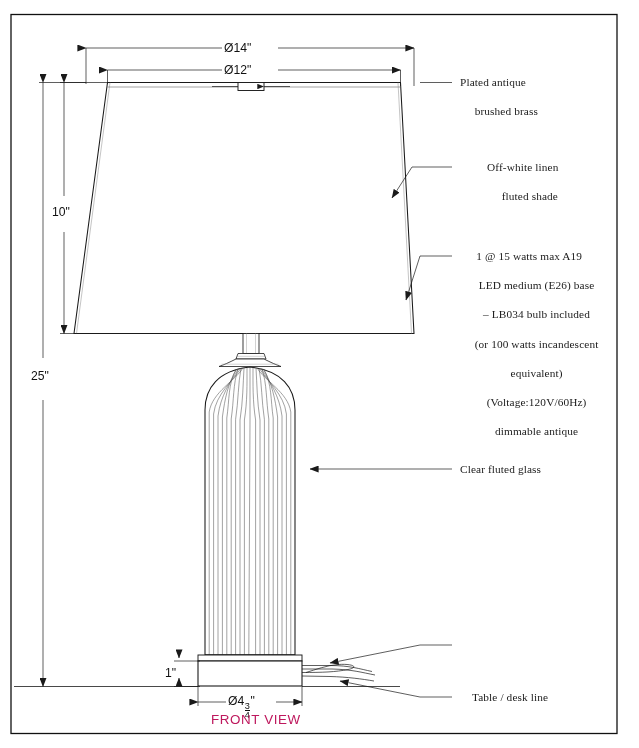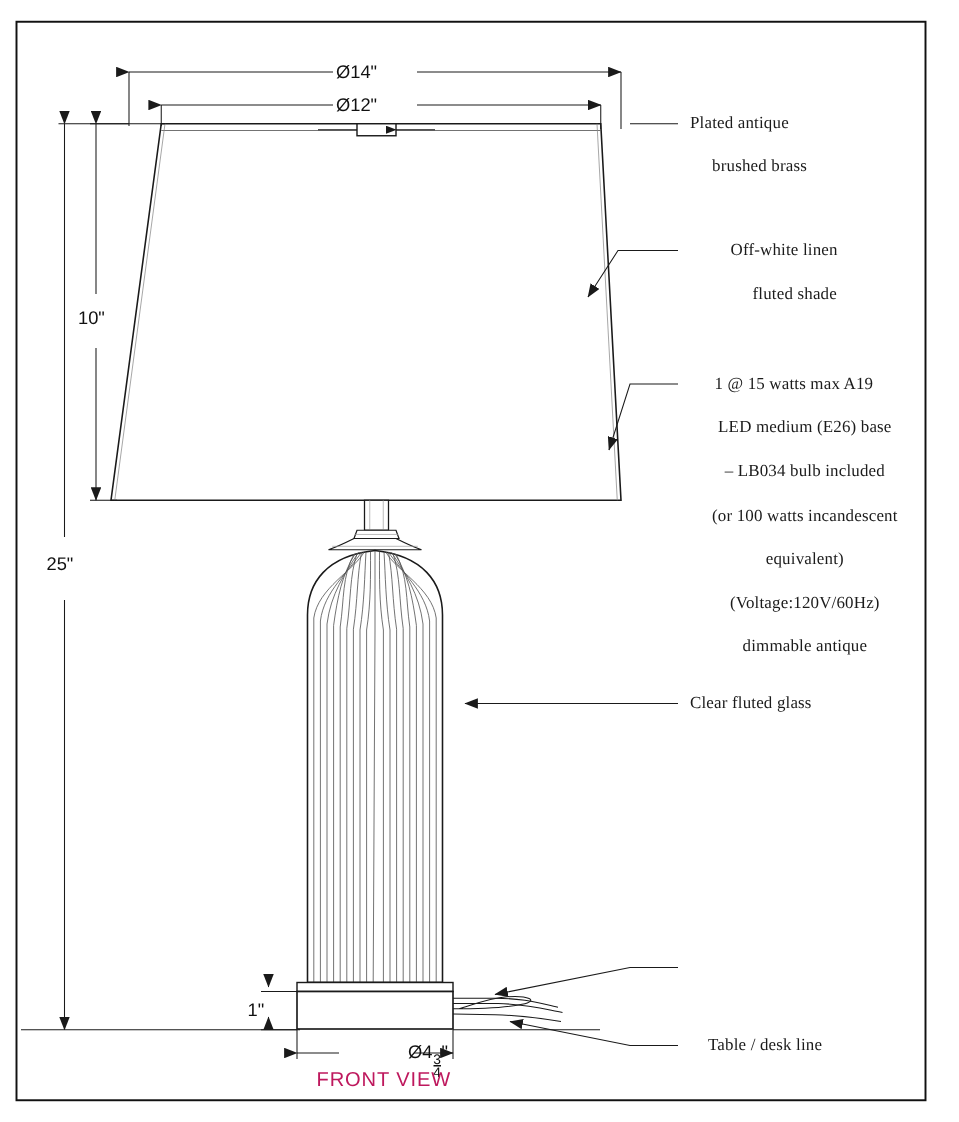--- a/index.html
+++ b/index.html
@@ -183,21 +183,21 @@
 <div class="dim" style="left:224px;top:41px;">Ø14"</div>
 
 <div class="dim" style="left:224px;top:63px;">Ø12"</div>
 
 <div class="dim" style="left:52px;top:205px;">10"</div>
 
 <div class="dim" style="left:31px;top:369px;">25"</div>
 
 <div class="dim" style="left:165px;top:666px;">1"</div>
 
-<div class="dim" style="left:228px;top:694px;margin-left:44px;">
+<div class="dim" style="left:228px;top:694px;">
   <span>Ø4</span><span class="frac">
         <span class="num">3</span>
         <span class="den">4</span>
       </span><span>"</span>
 </div>
 
 <div class="viewlabel" style="left:211px;top:712px;">FRONT VIEW</div>
 
 <div class="ann" style="left:460px;top:75px;"><span>Plated antique</span><br>
      <span>brushed brass</span></div>

